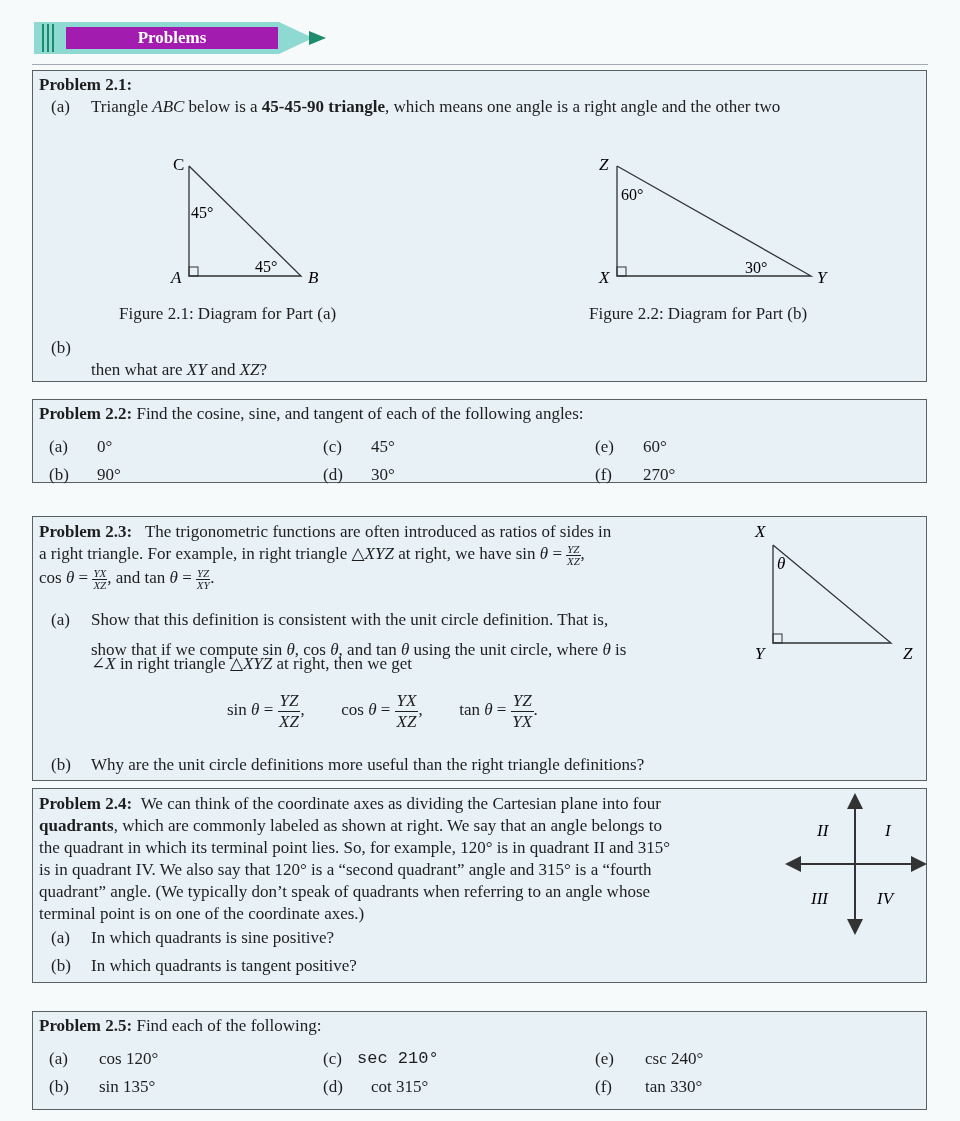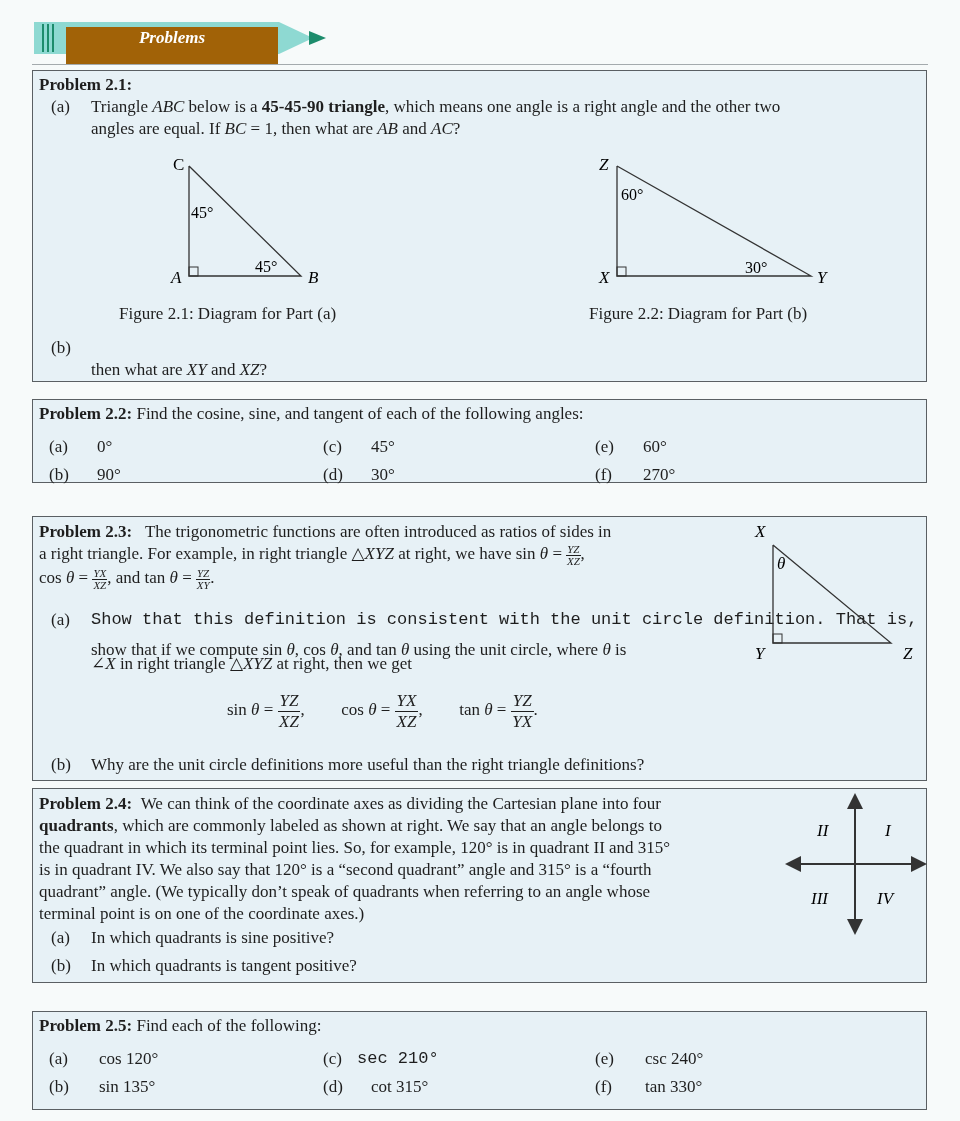--- a/index.html
+++ b/index.html
@@ -11,22 +11,22 @@
     position: relative;
     overflow: hidden;
   }
   .banner { position: absolute; left: 34px; top: 22px; width: 300px; height: 32px; }
   .banner .body-cyan { position: absolute; left: 0; top: 0; width: 245px; height: 32px; background: #8ed9d2; }
   .banner .tip-cyan { position: absolute; left: 245px; top: 0; width: 0; height: 0;
     border-top: 16px solid transparent; border-bottom: 16px solid transparent; border-left: 34px solid #8ed9d2; }
   .banner .tip-green { position: absolute; left: 275px; top: 9px; width: 0; height: 0;
     border-top: 7px solid transparent; border-bottom: 7px solid transparent; border-left: 17px solid #1d8c6c; }
   .banner .stripe { position: absolute; top: 2px; height: 28px; width: 2px; background: #1d8c6c; }
-  .banner .label-bar { position: absolute; left: 32px; top: 5px; width: 212px; height: 38px; background: #a16207;
-    color: #ffffff; font-weight: bold; font-size: 17px; text-align: center; line-height: 22px; font-style: italic; }
+  .banner .label-bar { position: absolute; left: 32px; top: 5px; width: 212px; height: 22px; background: #a21caf;
+    color: #ffffff; font-weight: bold; font-size: 17px; text-align: center; line-height: 22px; }
   .rule { position: absolute; left: 32px; width: 896px; top: 64px; height: 1px; background: #a4aaad; }
 
   .box {
     position: absolute; left: 32px; width: 895px;
     border: 1px solid #5a5f63;
     background: #e7f1f6;
     box-sizing: border-box;
     font-size: 17px; line-height: 22px;
   }
   .abs { position: absolute; white-space: nowrap; }
@@ -51,21 +51,20 @@
   <div class="stripe" style="left:13px"></div>
   <div class="stripe" style="left:18px"></div>
   <div class="label-bar">Problems</div>
 </div>
 <div class="rule"></div>
 
 <div class="box" style="top:70px;height:312px;">
   <div class="abs b" style="left:6px;top:3px;">Problem 2.1:</div>
   <div class="abs" style="left:18px;top:25px;">(a)</div>
   <div class="abs" style="left:58px;top:25px;"><span>Triangle </span><span class="i">ABC</span><span> below is a </span><span class="b">45-45-90 triangle</span><span>, which means one angle is a right angle and the other two</span></div>
-  <div class="abs" style="left:58px;top:47px;"><span>angles are equal. If </span><span class="i">BC</span><span> = 1, then what are </span><span class="i">AB</span><span> and </span><span class="i">AC</span><span>?</span></div>
 
   <svg class="abs" style="left:130px;top:85px;" width="170" height="130">
     <polyline points="26,10 26,120 138,120 26,10" fill="none" stroke="#333" stroke-width="1.3"></polyline>
     <rect x="26" y="111" width="9" height="9" fill="none" stroke="#333" stroke-width="1"></rect>
     <text x="10" y="14" font-size="17">C</text>
     <text x="8" y="127" font-size="17" font-style="italic">A</text>
     <text x="145" y="127" font-size="17" font-style="italic">B</text>
     <text x="28" y="62" font-size="16">45°</text>
     <text x="92" y="116" font-size="16">45°</text>
   </svg>
@@ -101,21 +100,21 @@
   <div class="abs" style="left:562px;top:64px;">(f)</div>
   <div class="abs" style="left:610px;top:64px;">270°</div>
 </div>
 
 <div class="box" style="top:516px;height:265px;">
   <div class="abs" style="left:6px;top:4px;"><span class="b">Problem 2.3:</span>&nbsp;&nbsp;&nbsp;<span>The trigonometric functions are often introduced as ratios of sides in</span></div>
   <div class="abs" style="left:6px;top:26px;"><span>a right triangle.  For example, in right triangle △</span><span class="i">XYZ</span><span> at right, we have sin </span><span class="i">θ</span><span> = </span><span class="frac"><span class="num">YZ</span><span class="den">XZ</span></span>,</div>
   <div class="abs" style="left:6px;top:50px;"><span>cos </span><span class="i">θ</span><span> = </span><span class="frac"><span class="num">YX</span><span class="den">XZ</span></span><span>, and tan </span><span class="i">θ</span><span> = </span><span class="frac"><span class="num">YZ</span><span class="den">XY</span></span>.</div>
 
   <div class="abs" style="left:18px;top:92px;">(a)</div>
-  <div class="abs" style="left:58px;top:92px;font-family:Liberation Mono, monospace;">Show that this definition is consistent with the unit circle definition.  That is,</div>
+  <div class="abs" style="left:58px;top:92px;">Show that this definition is consistent with the unit circle definition.  That is,</div>
   <div class="abs" style="left:58px;top:122px;"><span>show that if we compute sin </span><span class="i">θ</span><span>, cos </span><span class="i">θ</span><span>, and tan </span><span class="i">θ</span><span> using the unit circle, where </span><span class="i">θ</span><span> is</span></div>
   <div class="abs" style="left:58px;top:136px;"><span>∠</span><span class="i">X</span><span> in right triangle △</span><span class="i">XYZ</span><span> at right, then we get</span></div>
 
   <div class="abs" style="left:194px;top:174px;">
     <span>sin </span><span class="i">θ</span><span> = </span><span class="bigfrac"><span class="num">YZ</span><span class="den">XZ</span></span>,
     <span style="display:inline-block;width:28px"></span>
     <span>cos </span><span class="i">θ</span><span> = </span><span class="bigfrac"><span class="num">YX</span><span class="den">XZ</span></span>,
     <span style="display:inline-block;width:28px"></span>
     <span>tan </span><span class="i">θ</span><span> = </span><span class="bigfrac"><span class="num">YZ</span><span class="den">YX</span></span>.
   </div>

